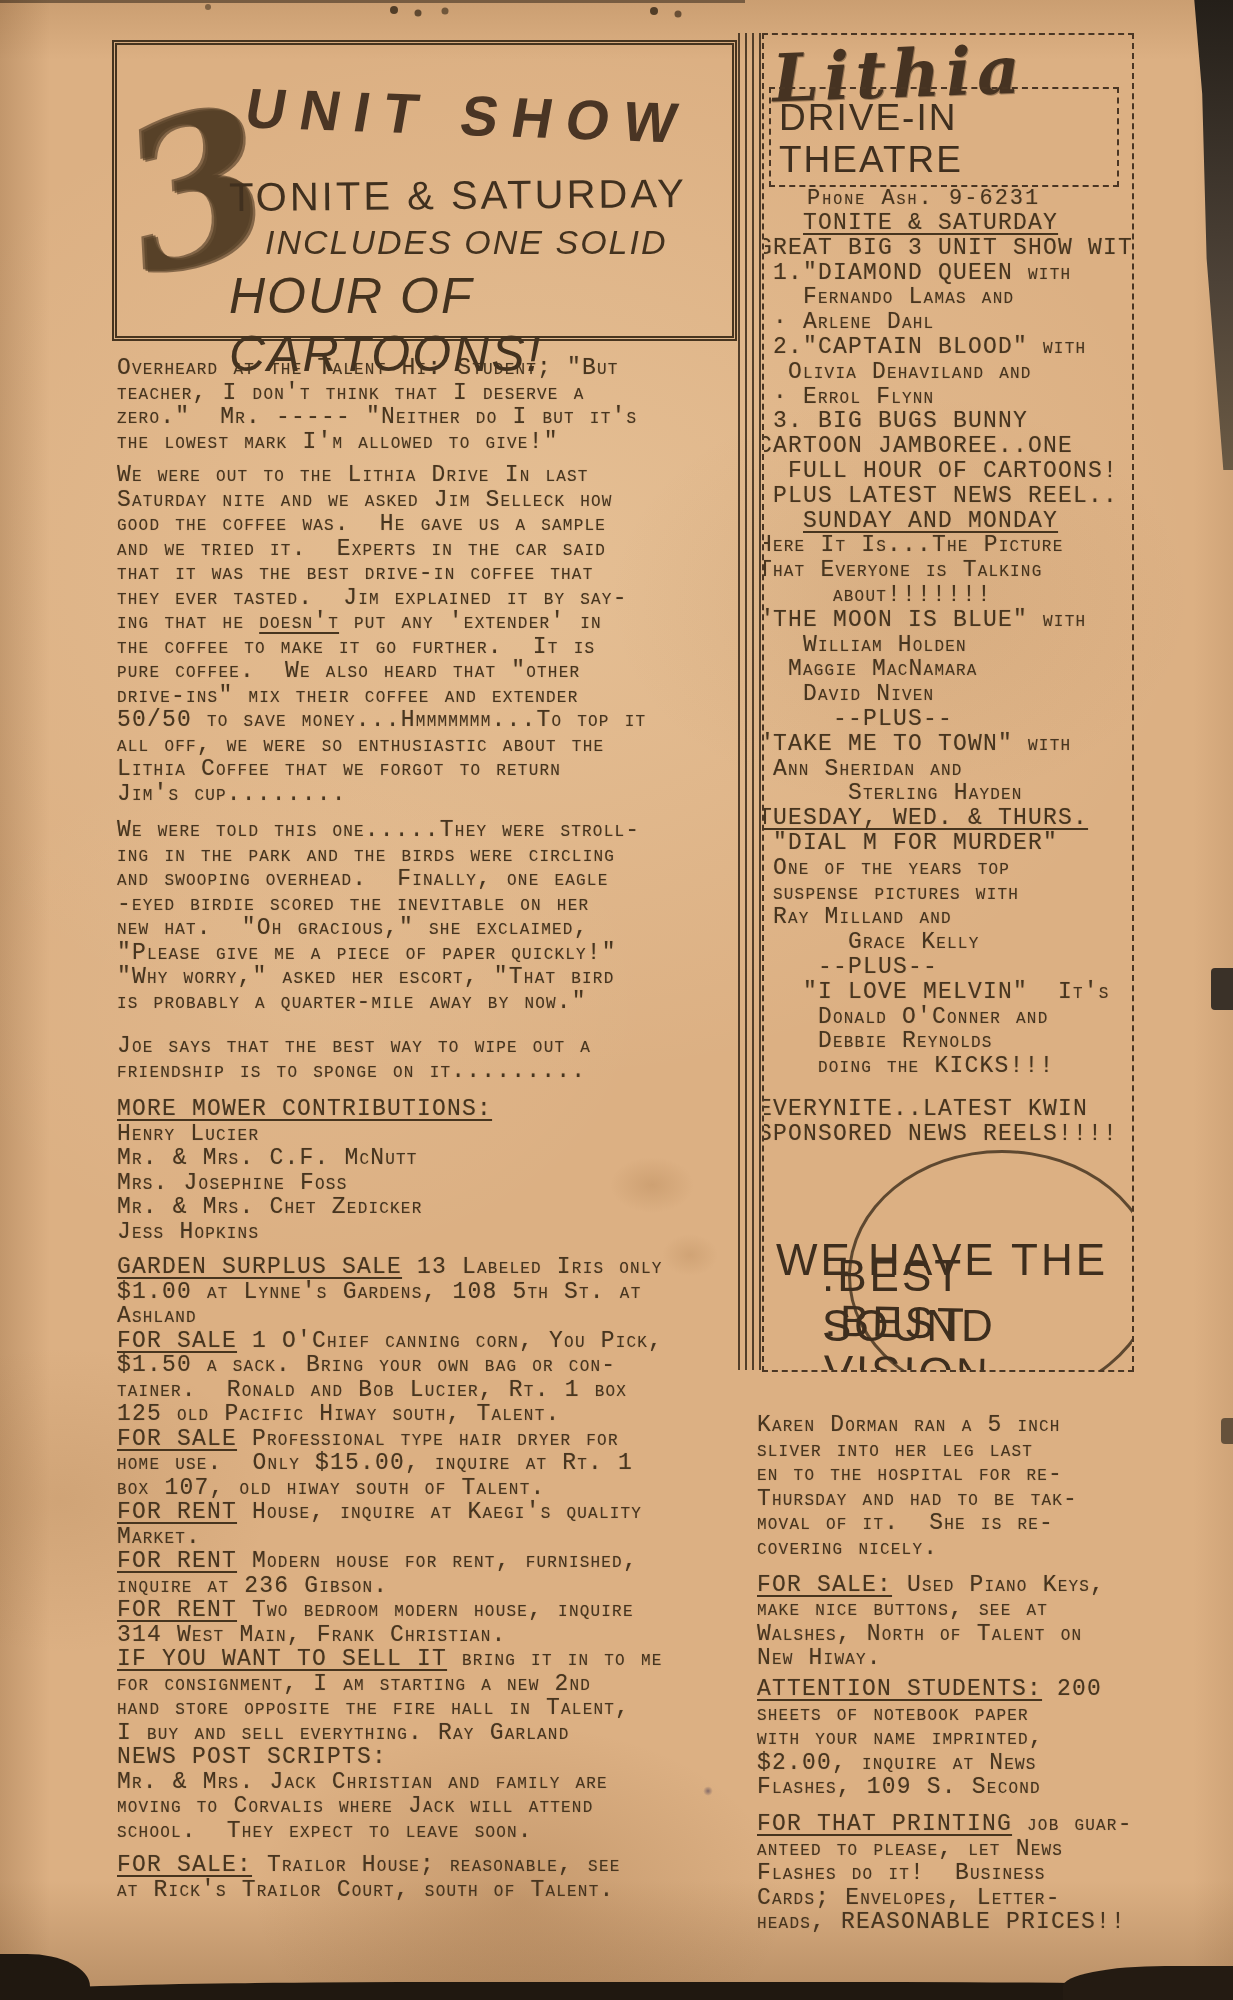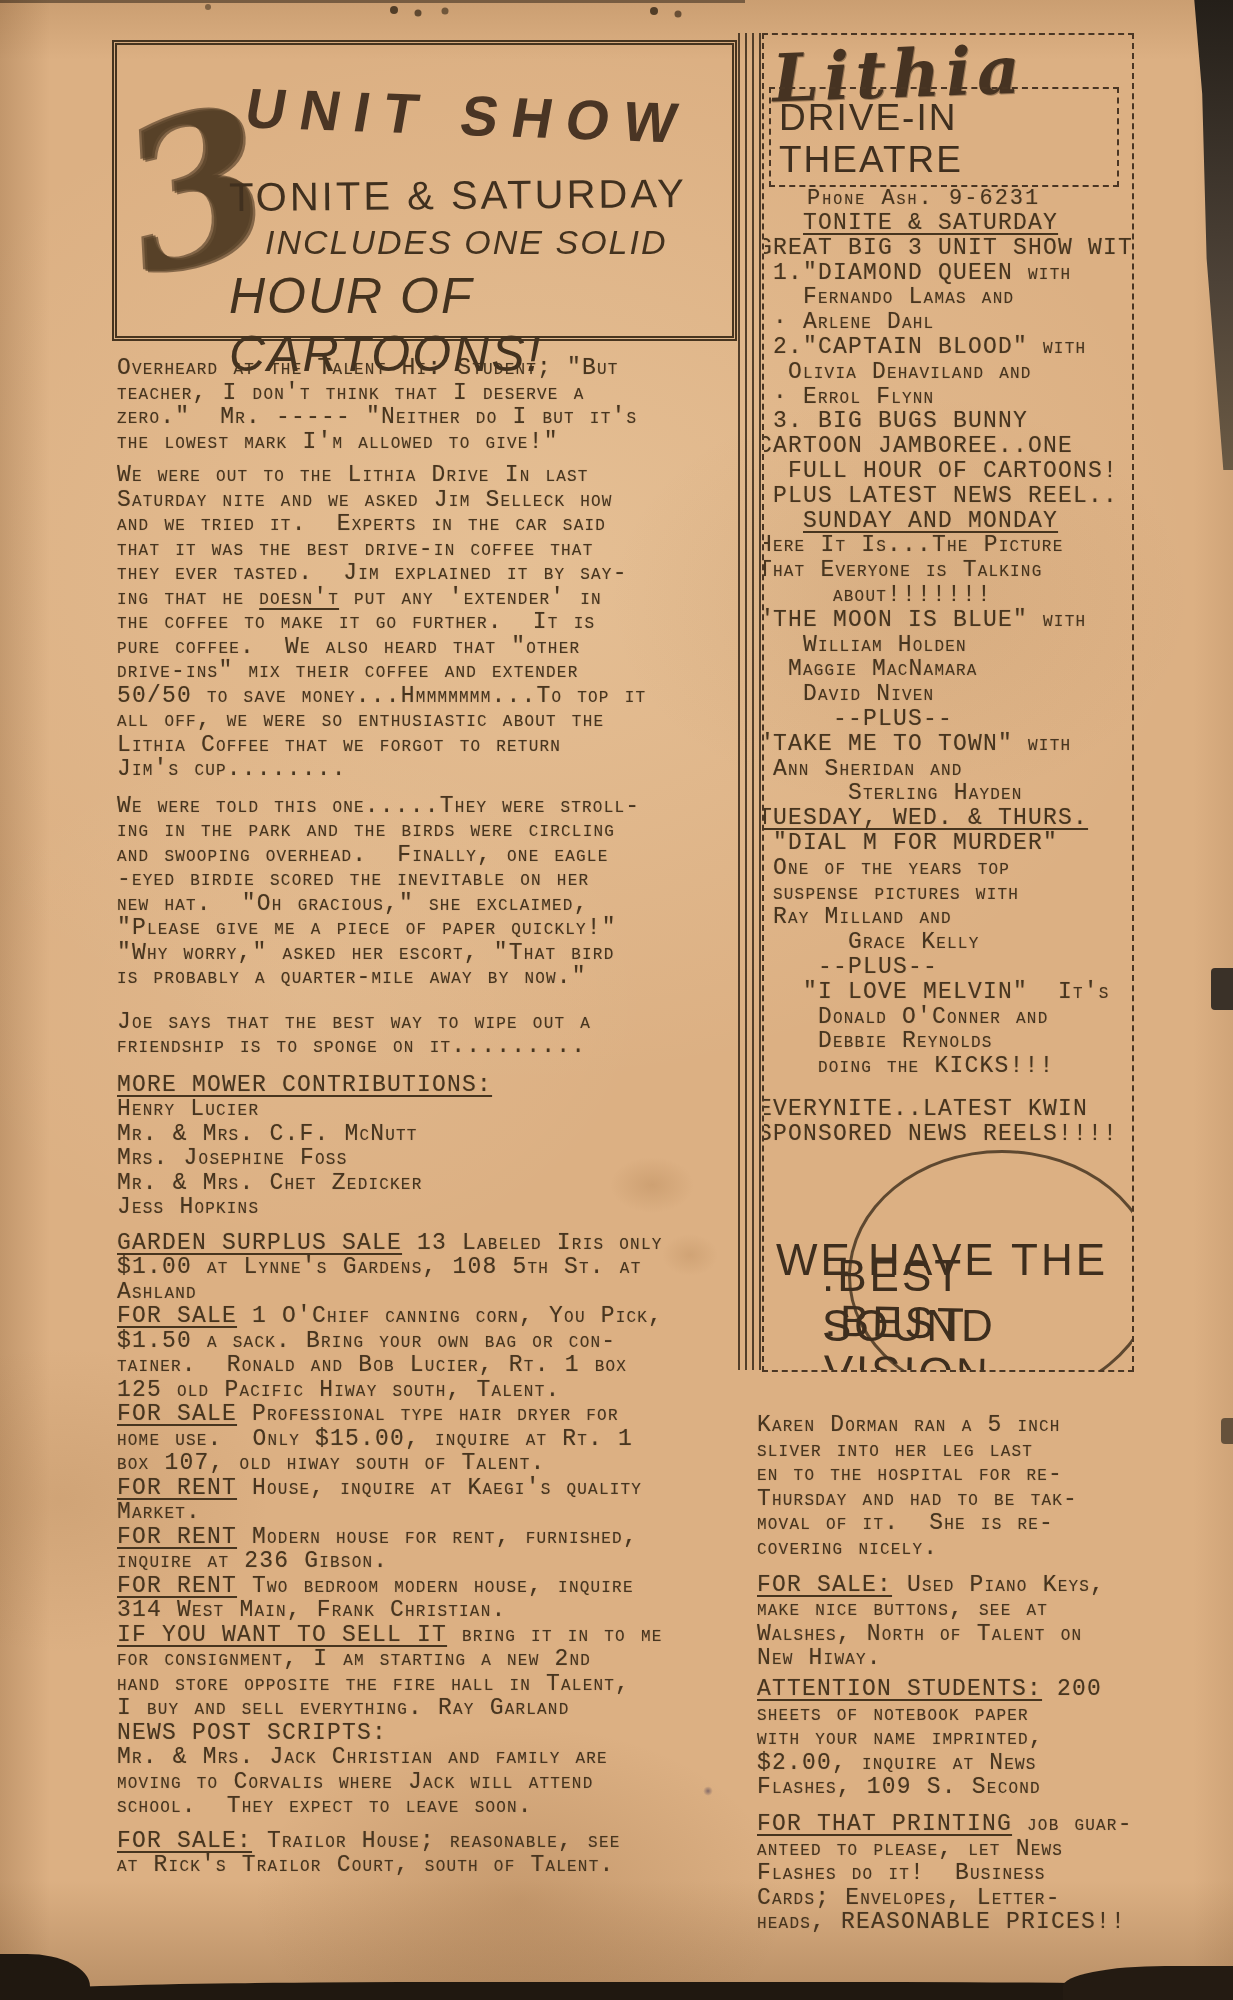--- a/index.html
+++ b/index.html
@@ -132,20 +132,21 @@
   <div class="left-col tw">
       <div class="para">
         <div class="tl"><span>Overheard at the Talent Hi: Student; "But</span></div>
         <div class="tl"><span>teacher, I don't think that I deserve a</span></div>
         <div class="tl"><span>zero."  Mr. ----- "Neither do I but it's</span></div>
         <div class="tl"><span>the lowest mark I'm allowed to give!"</span></div>
       </div>
       <div class="para">
         <div class="tl"><span>We were out to the Lithia Drive In last</span></div>
         <div class="tl"><span>Saturday nite and we asked Jim Selleck how</span></div>
+        <div class="tl"><span>good the coffee was.  He gave us a sample</span></div>
         <div class="tl"><span>and we tried it.  Experts in the car said</span></div>
         <div class="tl"><span>that it was the best drive-in coffee that</span></div>
         <div class="tl"><span>they ever tasted.  Jim explained it by say-</span></div>
         <div class="tl"><span>ing that he </span><span class="useg">doesn't</span><span> put any 'extender' in</span></div>
         <div class="tl"><span>the coffee to make it go further.  It is</span></div>
         <div class="tl"><span>pure coffee.  We also heard that "other</span></div>
         <div class="tl"><span>drive-ins" mix their coffee and extender</span></div>
         <div class="tl"><span>50/50 to save money...Hmmmmmmm...To top it</span></div>
         <div class="tl"><span>all off, we were so enthusiastic about the</span></div>
         <div class="tl"><span>Lithia Coffee that we forgot to return</span></div>

